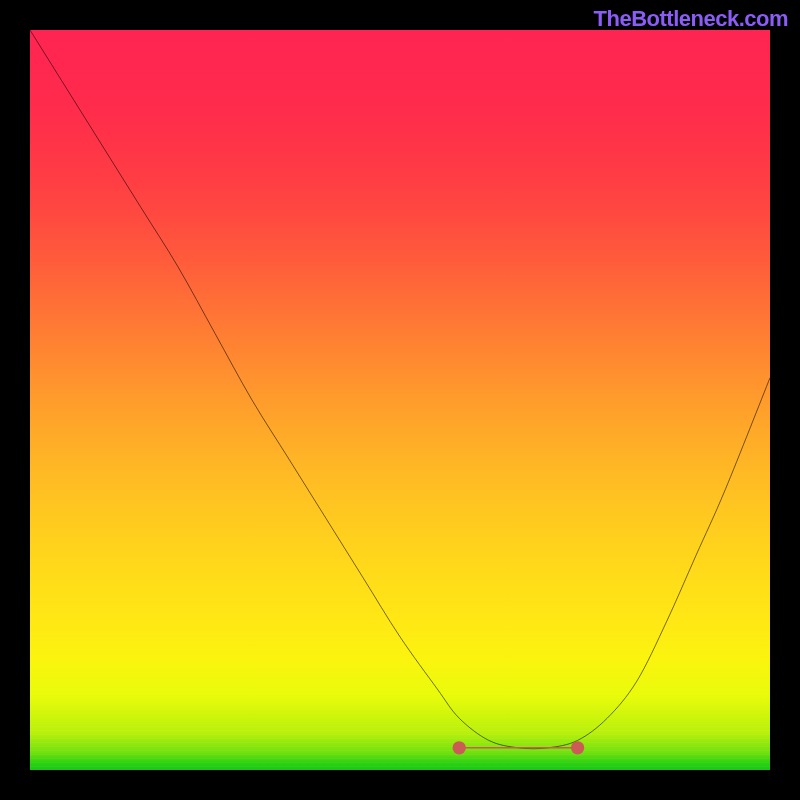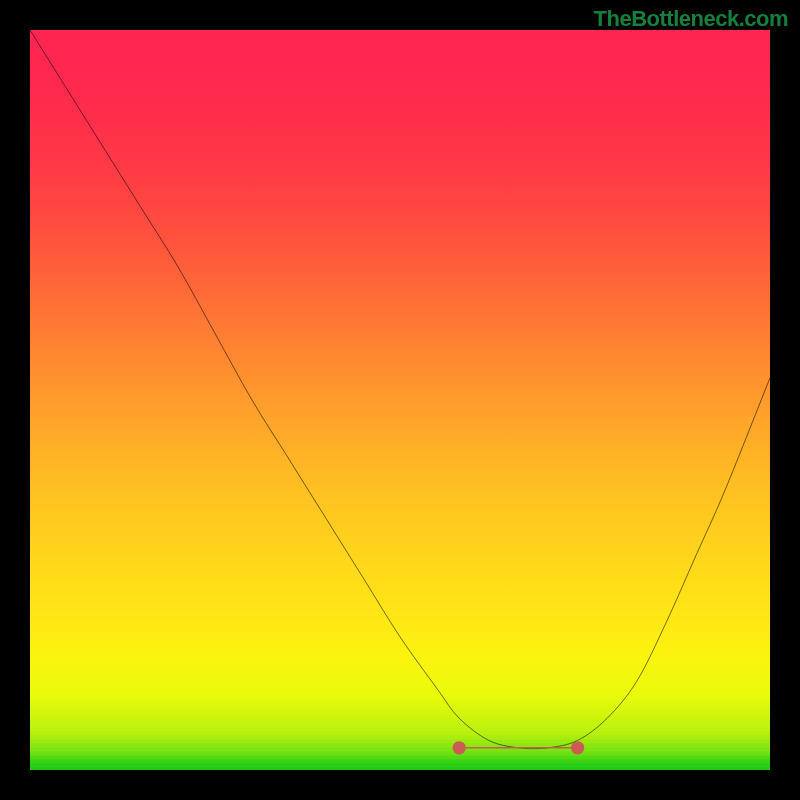--- a/index.html
+++ b/index.html
@@ -14,21 +14,21 @@
   .frame {
     position: relative;
     width: 800px;
     height: 800px;
     background: #000;
   }
   .watermark {
     position: absolute;
     top: 6px;
     right: 12px;
-    color: #15803d;
+    color: #8b5cf6;
     font-size: 22px;
     font-weight: bold;
     letter-spacing: -0.5px;
     z-index: 10;
   }
   .plot-area {
     position: absolute;
     left: 30px;
     top: 30px;
     width: 740px;

